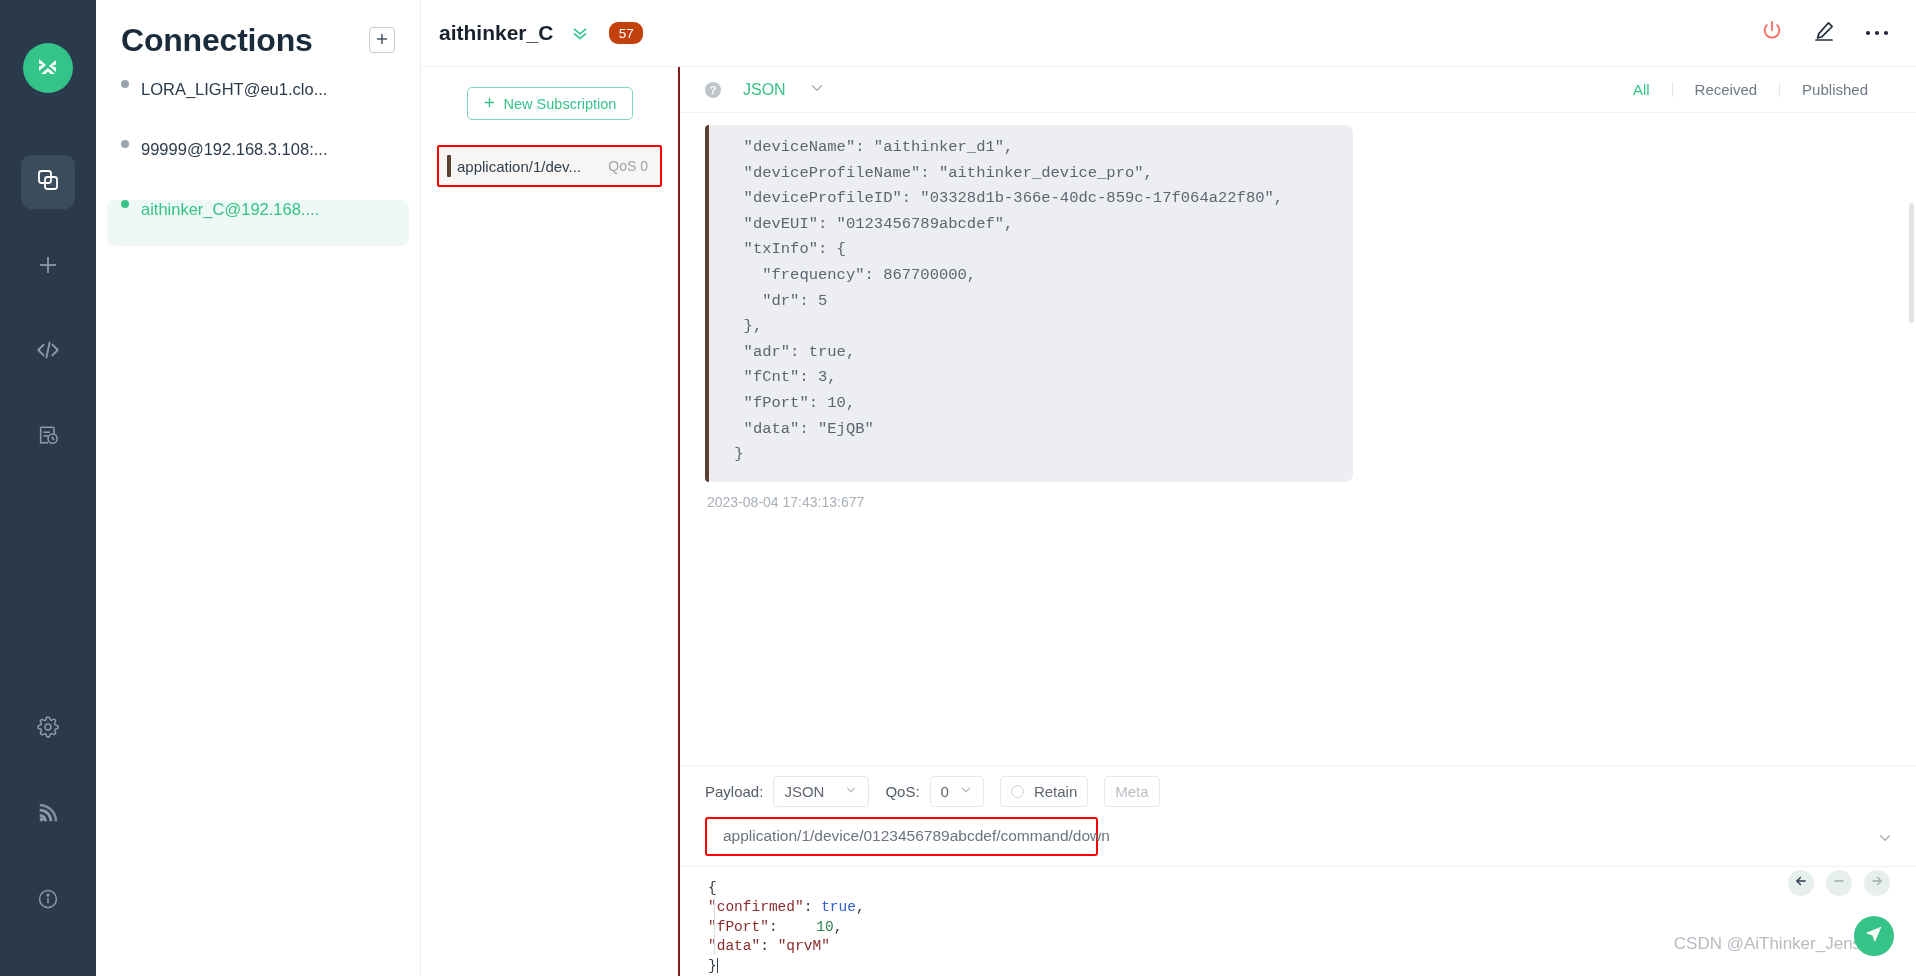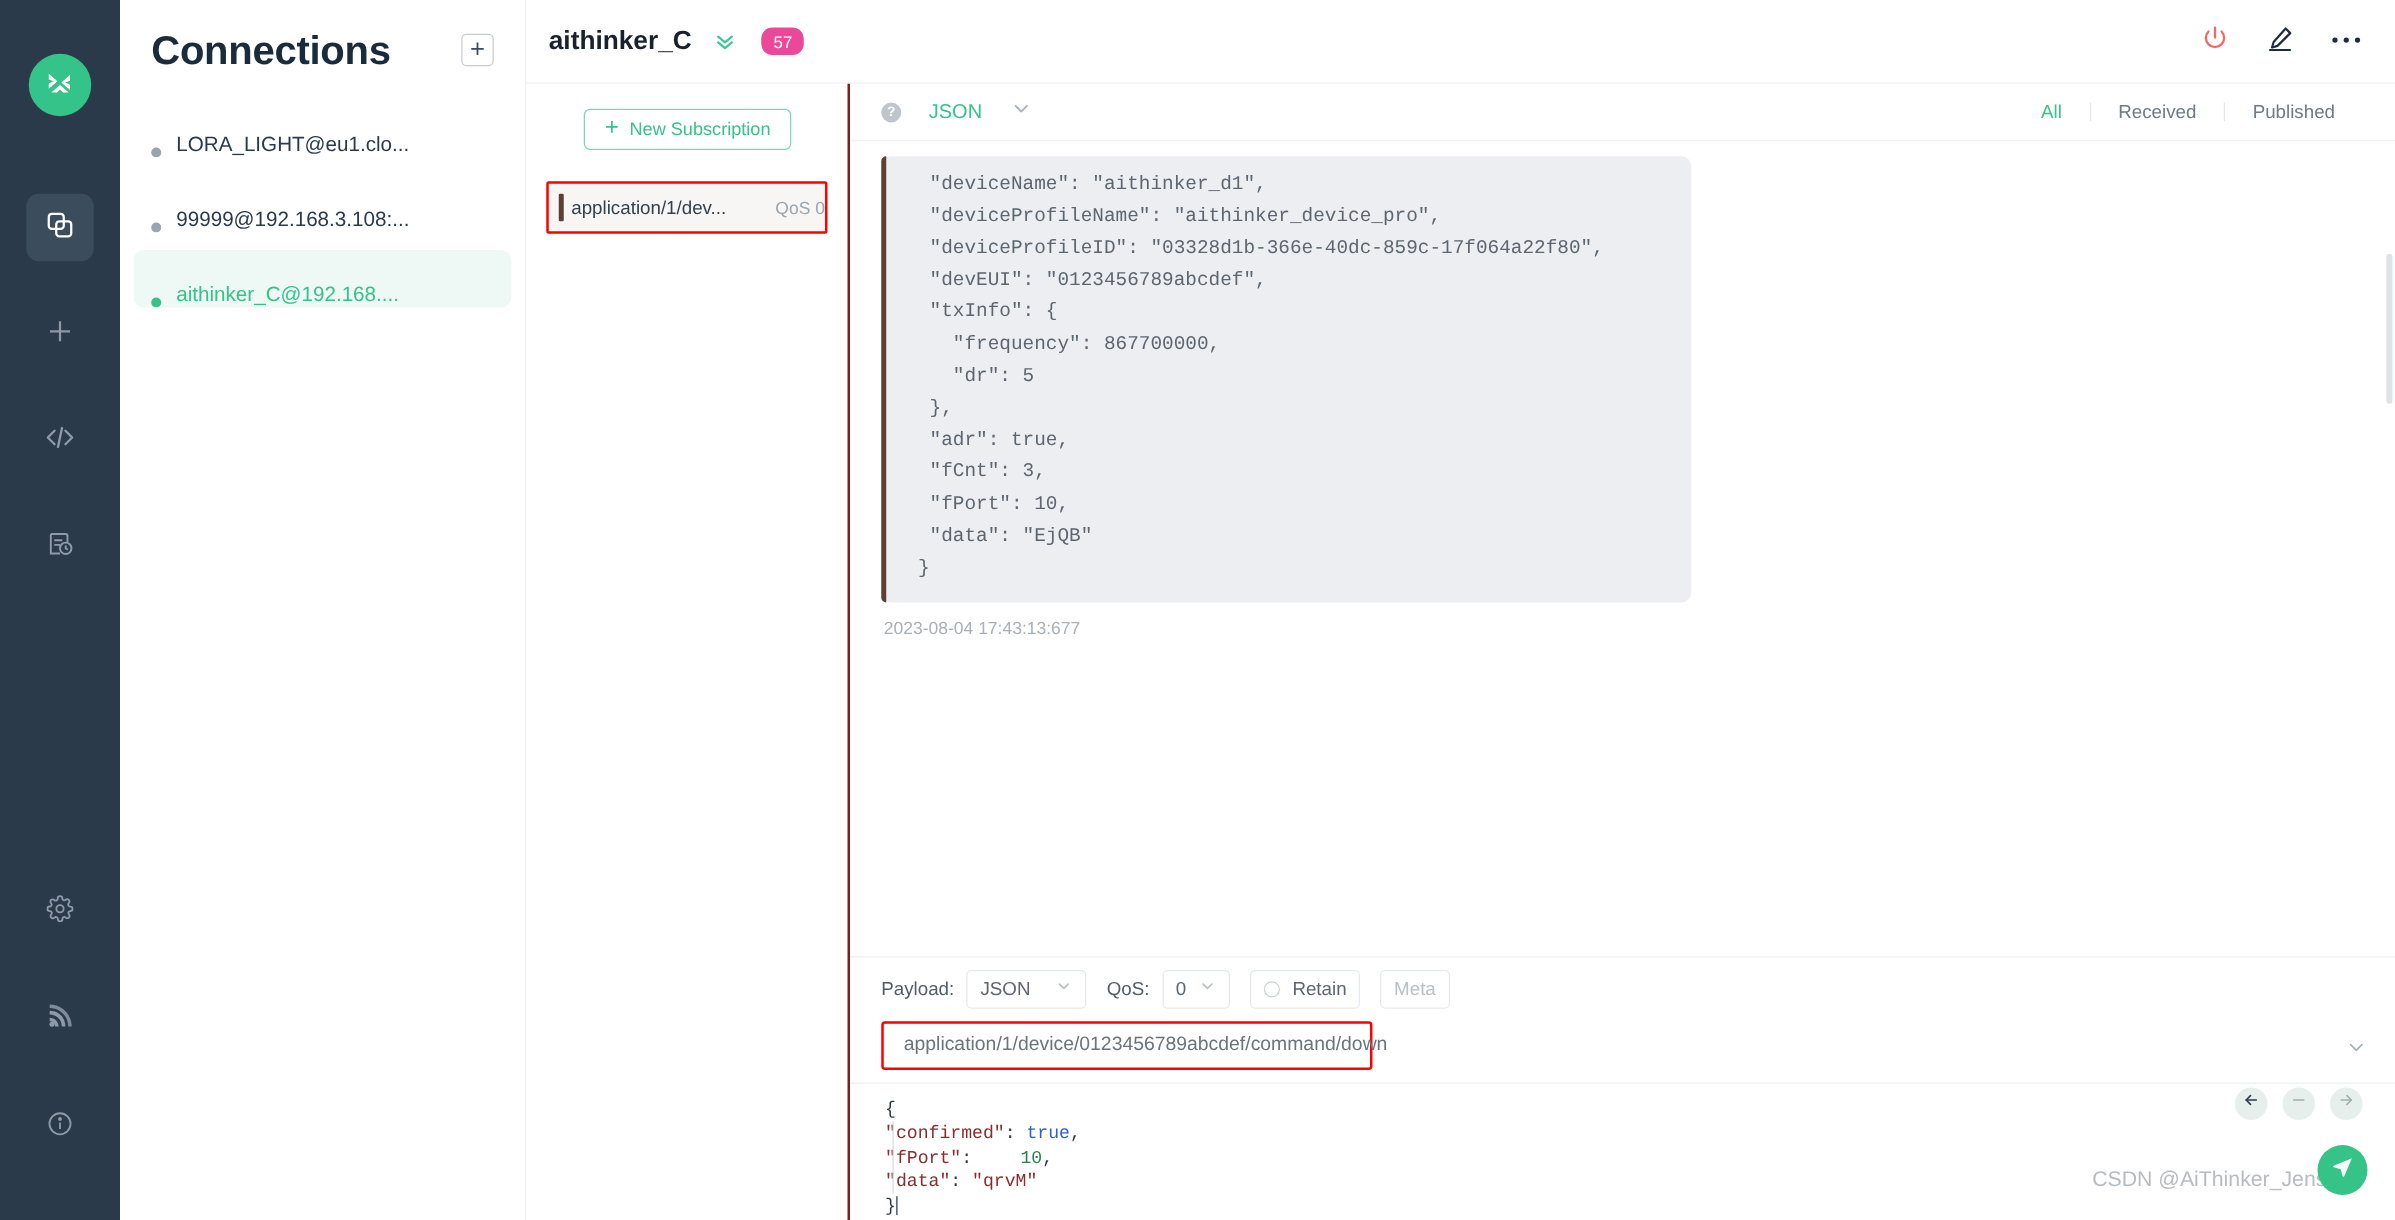--- a/index.html
+++ b/index.html
@@ -50,42 +50,42 @@
     height: 62px;
   }
   .conn-title { font-size: 32px; font-weight: 700; color: #1a2b3c; letter-spacing: -0.2px; }
   .conn-add {
     width: 26px; height: 26px; border: 1px solid #c7ccd1; border-radius: 4px;
     display: flex; align-items: center; justify-content: center;
     color: #3a4a5a; font-size: 18px; line-height: 1;
   }
   .conn-list { margin-top: 18px; padding: 0 11px; }
   .conn-item {
-    height: 46px; display: flex; align-items: flex-end;
+    height: 46px; display: flex; align-items: flex-start;
     padding: 0 14px; border-radius: 8px; margin-bottom: 14px;
     font-size: 16.5px; color: #2b3a4a; white-space: nowrap; overflow: hidden;
   }
   .conn-item.selected { background: #eef8f4; color: #35c388; }
   .conn-dot { width: 8px; height: 8px; border-radius: 50%; background: #9aa4ae; margin-right: 12px; flex: 0 0 8px; }
   .conn-item.selected .conn-dot { background: #35c388; }
 
   
   .main { flex: 1 1 auto; height: 976px; display: flex; flex-direction: column; position: relative; background: #ffffff; }
 
   .topbar {
     height: 67px; flex: 0 0 67px;
     display: flex; align-items: center;
     border-bottom: 1px solid #edf0f2;
     padding: 0 26px 0 18px;
     background: #fff;
   }
   .topbar-title { font-size: 21px; font-weight: 700; color: #18212c; }
   .topbar-chev { margin-left: 16px; color: #3fc796; display: flex; align-items: center; }
   .badge-count {
-    margin-left: 18px; background: #ec4899; color: #fff;
+    margin-left: 18px; background: #c2410c; color: #fff;
     border-radius: 9px; height: 22px; min-width: 34px;
     font-size: 13.5px; display: flex; align-items: center; justify-content: center;
     padding: 0 8px;
   }
   .topbar-spacer { flex: 1 1 auto; }
   .topbar-icon { margin-left: 28px; display: flex; align-items: center; justify-content: center; }
 
   .body-row { flex: 1 1 auto; display: flex; min-height: 0; }
 
   
@@ -99,21 +99,21 @@
     margin: 0 auto; width: 166px; height: 33px;
     border: 1px solid #7ed8b4; border-radius: 5px;
     color: #35c388; font-size: 14.5px;
     display: flex; align-items: center; justify-content: center; gap: 8px;
   }
   .sub-item-wrap { margin-top: 25px; padding: 0 16px; }
   .sub-item {
     position: relative;
     height: 42px; background: #f7f6f4;
     display: flex; align-items: center;
-    padding-left: 18px; 
+    padding-left: 18px; padding-right: 12px;
     border: 2px solid #ff0000;
     border-radius: 2px;
   }
   .sub-bar { position: absolute; left: 8px; top: 8px; bottom: 8px; width: 4px; background: #5c4033; border-radius: 1px; }
   .sub-topic { font-size: 15px; color: #33414f; white-space: nowrap; overflow: hidden; flex: 1 1 auto; }
   .sub-qos { font-size: 14px; color: #9aa4ae; margin-left: 8px; }
 
   
   .msgpanel { flex: 1 1 auto; display: flex; flex-direction: column; min-width: 0; background: #fff; }
   .msg-toolbar {

